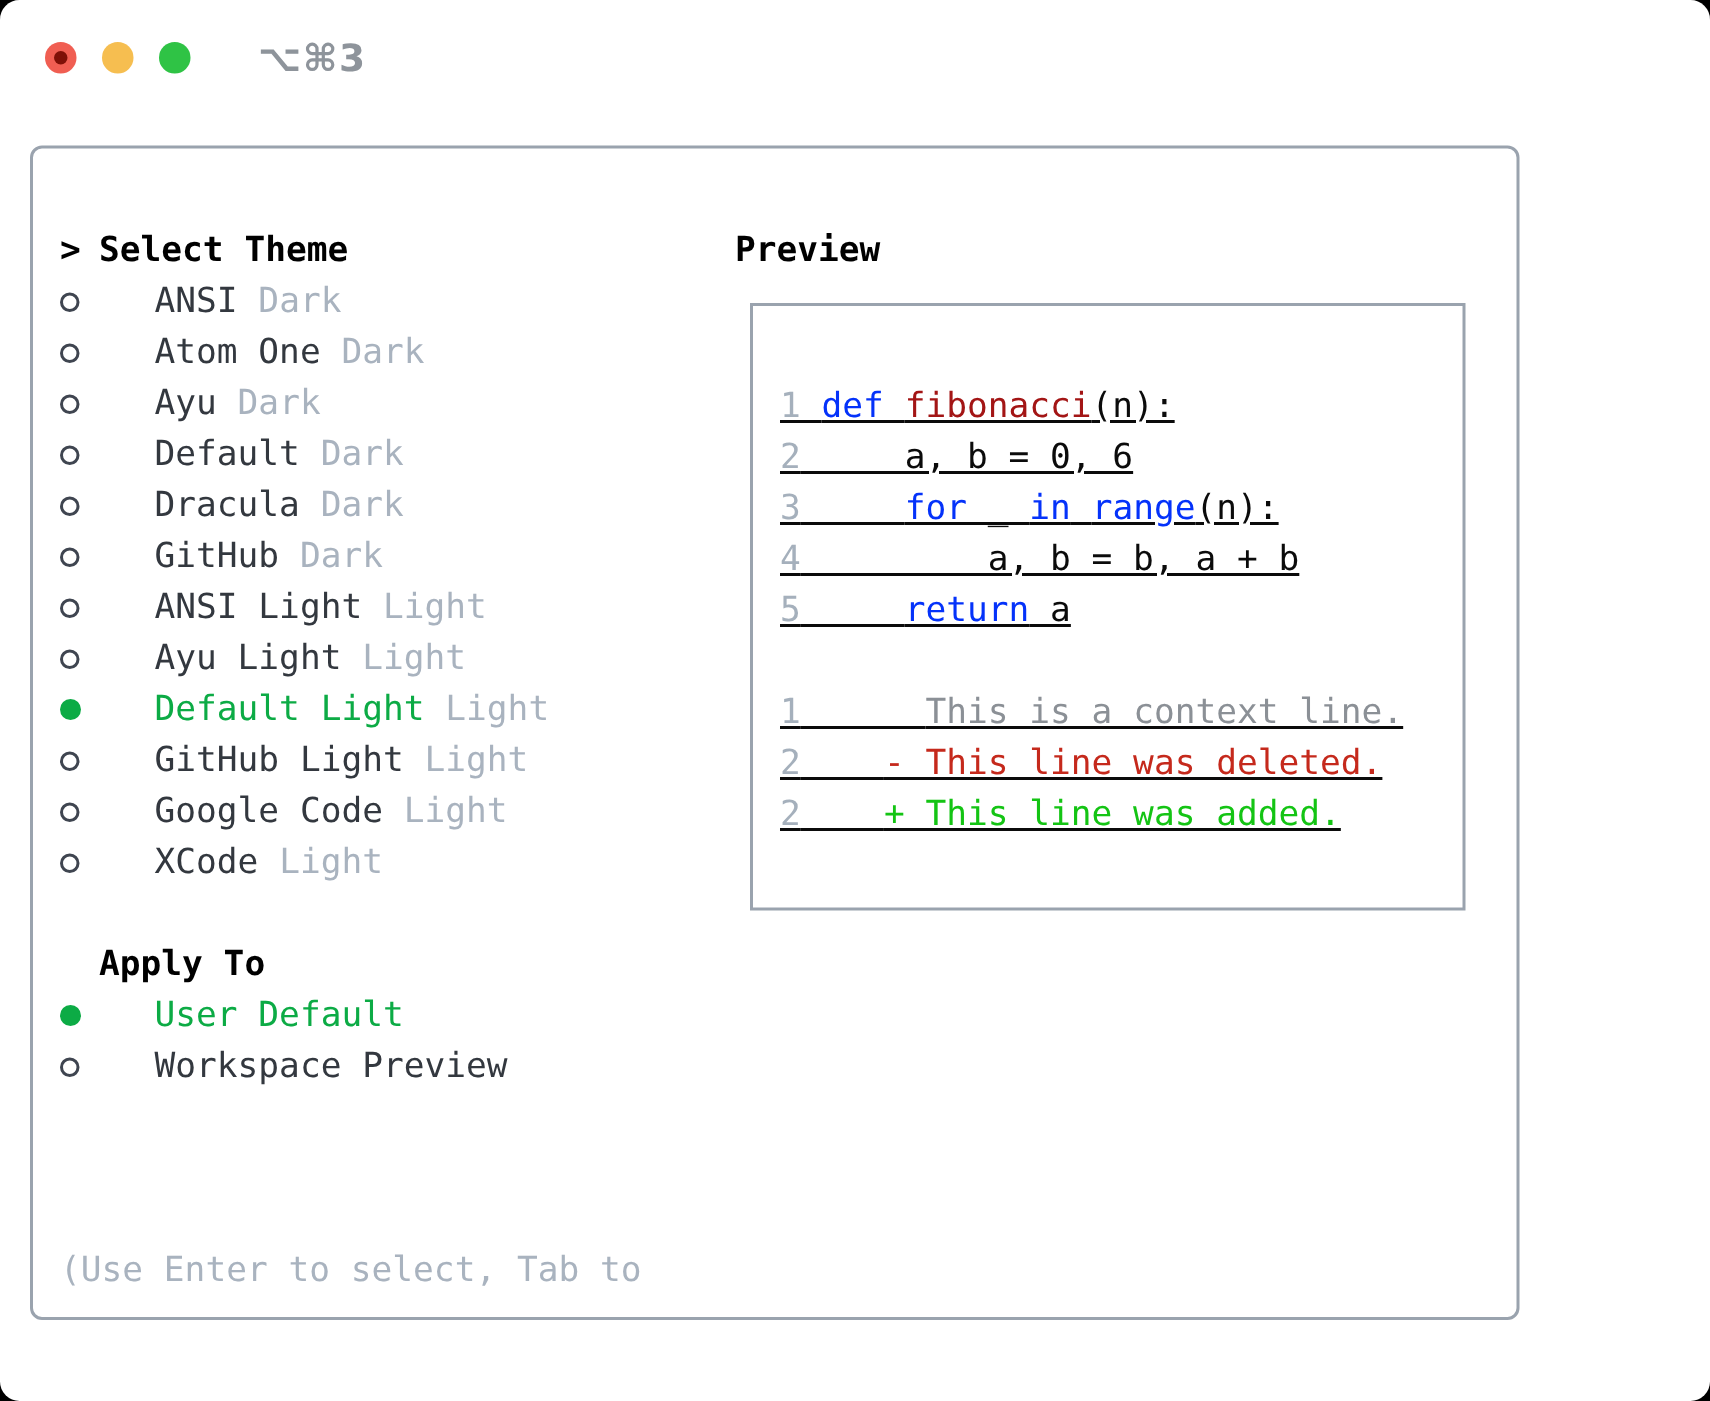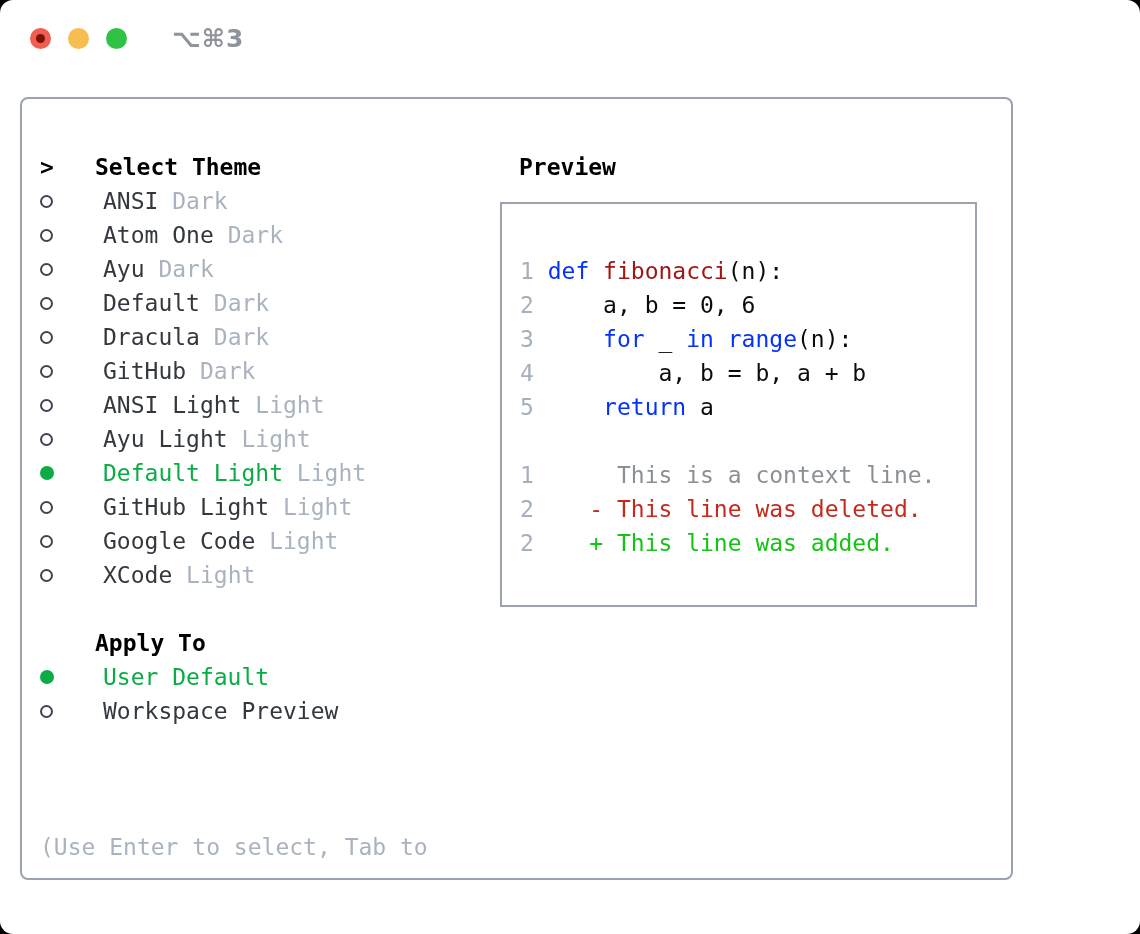--- a/index.html
+++ b/index.html
@@ -37,33 +37,33 @@
   .shortcut{margin-left:28px;font-family:"DejaVu Sans","Liberation Sans",sans-serif;
     font-size:25px;font-weight:600;color:var(--shortcut-gray);letter-spacing:1px;}
   
   .main-box{position:absolute;left:20px;top:97px;width:993px;height:783px;
     border:2px solid var(--border-gray);border-radius:8px;background:#fff;}
   .pane{position:absolute;font-size:23px;line-height:34px;color:var(--item-dark);}
   .left-pane{left:18px;top:51px;width:440px;}
   .right-pane{left:468px;top:51px;width:500px;}
   .row{display:flex;align-items:center;height:34px;white-space:pre;}
   .marker{display:inline-flex;align-items:center;width:26px;flex:0 0 26px;}
-  .hdr{font-weight:bold;color:#000;margin-left:29px;}
+  .hdr{font-weight:bold;color:#000;}
   .hdr-marker{font-weight:bold;color:#000;}
   .ring{width:13px;height:13px;border:2px solid #3f4550;border-radius:50%;}
   .fill{width:14px;height:14px;border-radius:50%;background:var(--selected-green);}
   .iname{color:var(--item-dark);margin-left:37px;}
   .itag{color:var(--tag-gray);}
   .row.sel .iname{color:var(--selected-green);}
   .spacer{height:34px;}
   .help{color:var(--help-gray);white-space:pre;}
   
   .preview-box{margin-left:10px;margin-top:18px;width:477px;height:405px;
     border:2px solid var(--border-gray);background:#fff;padding:50px 0 0 18px;overflow:hidden;}
-  .cline{height:34px;white-space:pre;color:#0b0b0b;}
+  .cline{height:34px;white-space:pre;color:#0b0b0b;text-decoration:underline;}
   .tok{white-space:pre;}
   .c-ln{color:var(--line-number-gray);}
   .c-kw{color:var(--keyword-blue);}
   .c-fn{color:var(--function-red);}
   .c-pl{color:#0b0b0b;}
   .c-ctx{color:var(--context-gray);margin-top:38px;}
   .c-del{color:var(--deleted-red);}
   .c-add{color:var(--added-green);margin-top:24px;}
 </style>
 </head>

